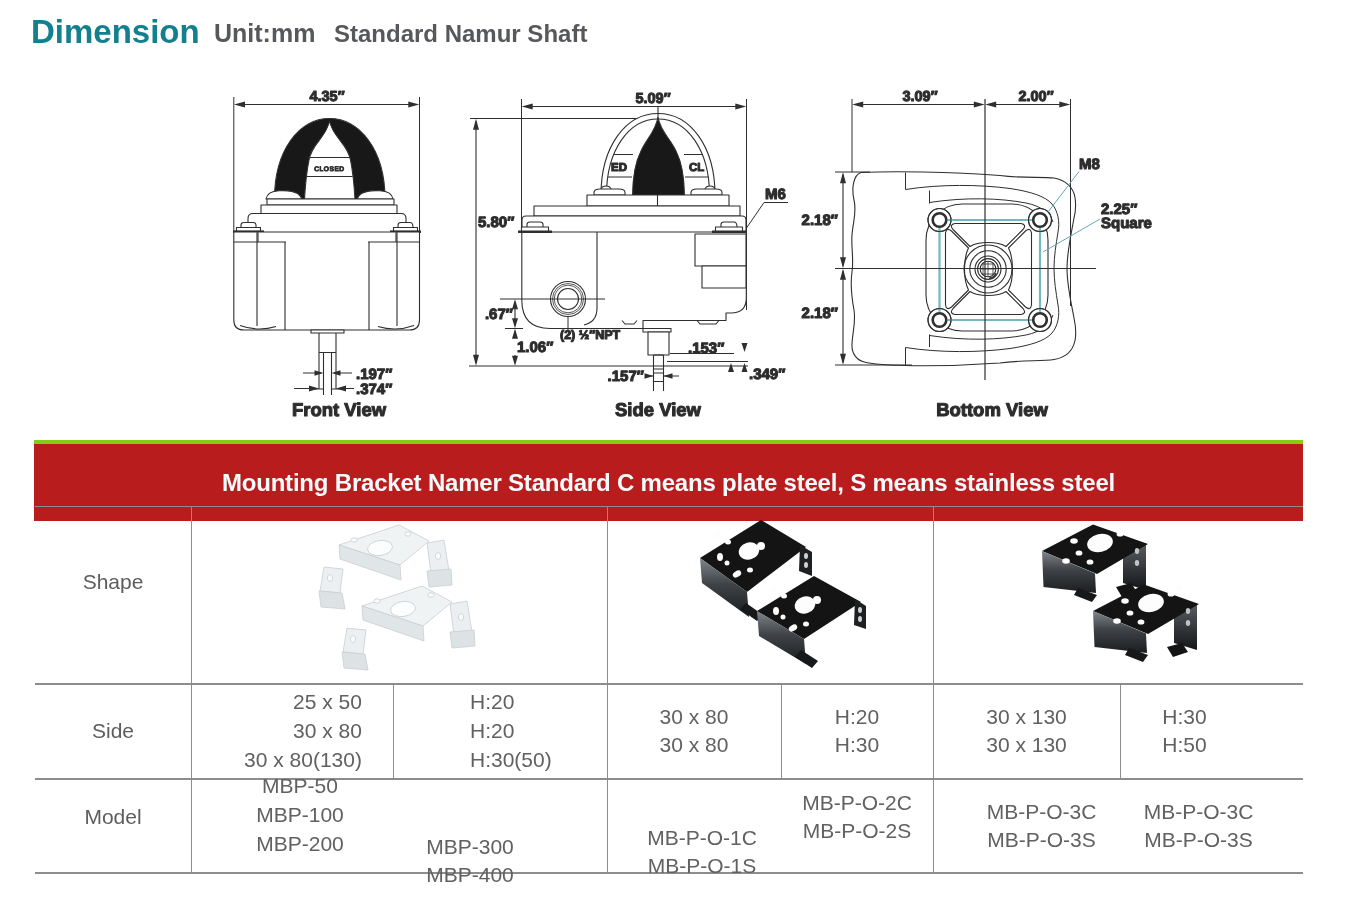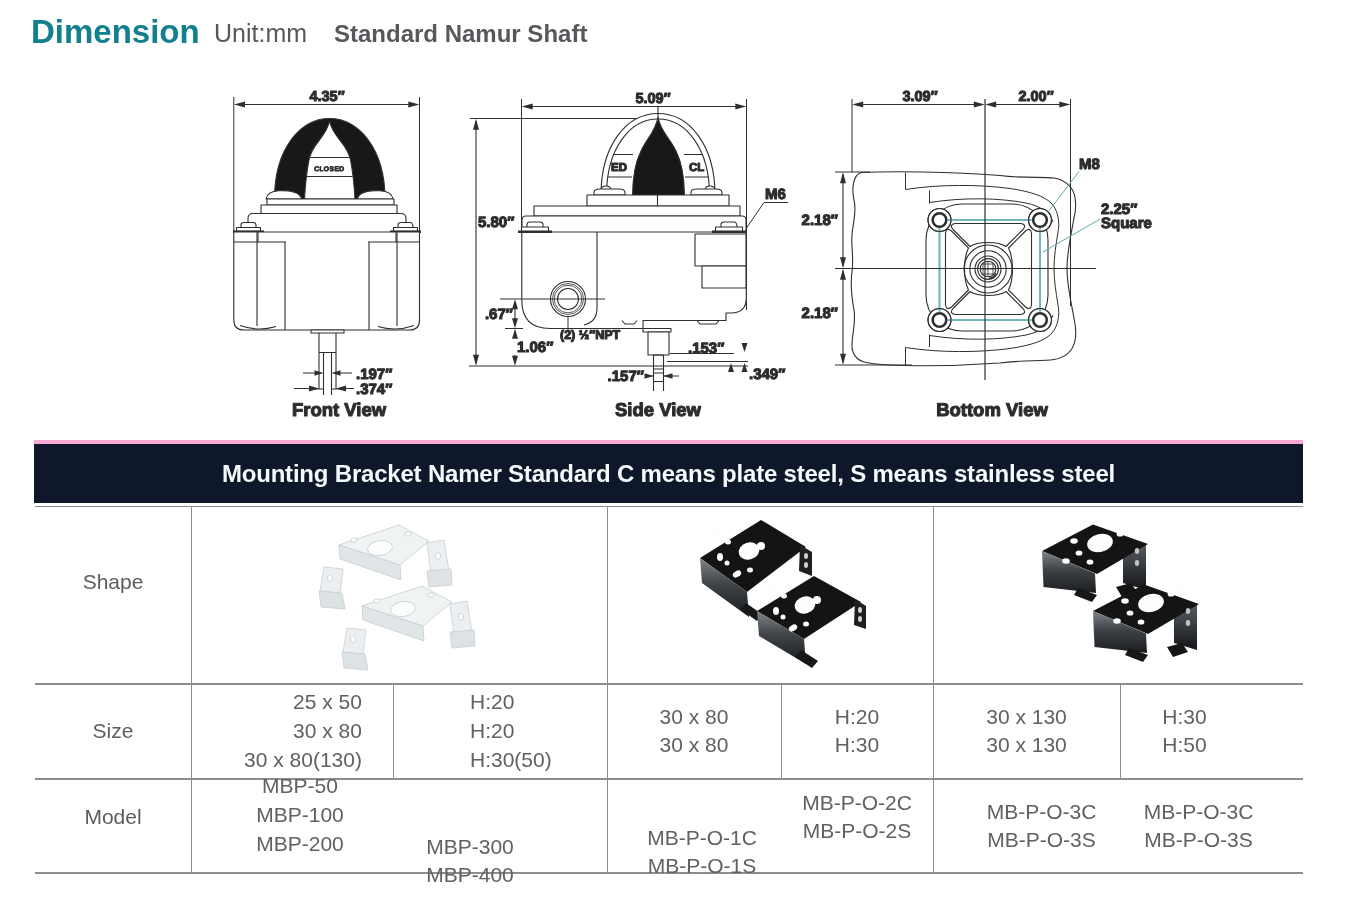--- a/index.html
+++ b/index.html
@@ -7,21 +7,21 @@
   .abs{position:absolute;}
   .hline{position:absolute;background:#8d8d8d;height:1px;}
   .vline{position:absolute;background:#8d8d8d;width:1px;}
   .cell{position:absolute;display:flex;flex-direction:column;justify-content:center;align-items:center;color:#616161;font-size:21px;line-height:28px;text-align:center;box-sizing:border-box;}
   .lab{font-size:21px;color:#5d5d5d;}
 </style>
 </head>
 <body>
 
 <div class="abs" style="left:31px;top:13px;font-size:33px;font-weight:bold;color:#12808f;">Dimension</div>
-<div class="abs" style="left:214px;top:19px;font-size:25px;font-weight:normal;color:#57585c;">Unit:mm</div>
+<div class="abs" style="left:214px;top:19px;font-size:25px;font-weight:bold;color:#57585c;">Unit:mm</div>
 <div class="abs" style="left:334px;top:20px;font-size:24px;font-weight:bold;color:#57585c;">Standard Namur Shaft</div>
 
 <svg class="abs" style="left:0;top:0;" width="1348" height="440" viewBox="0 0 1348 440" fill="none" stroke-linecap="butt" stroke-linejoin="round" text-rendering="geometricPrecision">
 <g stroke="#2f2f2f" stroke-width="1.1" fill="none" font-family="Liberation Sans, sans-serif">
 
   <path d="M233.8,97 L233.8,232 M419.5,97 L419.5,232" stroke-width="1"></path>
 
   <path d="M236,104.5 L417,104.5"></path>
   <path d="M234,104.5 l11,-3 v6 z M419.3,104.5 l-11,-3 v6 z" fill="#2f2f2f" stroke="none"></path>
   <text x="327" y="101" font-size="14.5" font-weight="bold" fill="#2b2b2b" text-anchor="middle">4.35″</text>
@@ -207,38 +207,38 @@
 
   <text x="1079" y="169" font-size="15" font-weight="bold" fill="#2b2b2b">M8</text>
   <path d="M1079,171.5 L1048,212" stroke="#63abb4" stroke-width="1"></path>
   <text x="1101" y="213.5" font-size="15" font-weight="bold" fill="#2b2b2b">2.25″</text>
   <text x="1101" y="227.5" font-size="15" font-weight="bold" fill="#2b2b2b">Square</text>
   <path d="M1100,219 L1043,252" stroke="#63abb4" stroke-width="1"></path>
   <text x="992" y="416" font-size="18.5" font-weight="bold" fill="#2b2b2b" text-anchor="middle">Bottom View</text>
 </g>
 </svg>
 
-<div class="abs" style="left:34px;top:440px;width:1269px;height:63px;background:#0f172a;border-top:4px solid #f9a8d4;box-sizing:border-box;display:flex;align-items:center;justify-content:center;">
+<div class="abs" style="left:34px;top:440px;width:1269px;height:81px;background:#b91c1c;border-top:4px solid #84cc16;box-sizing:border-box;display:flex;align-items:center;justify-content:center;">
   <span style="color:#f4fbfc;font-size:24px;font-weight:bold;letter-spacing:-0.2px;">Mounting Bracket Namer Standard C means plate steel, S means stainless steel</span>
 </div>
 
 <div class="hline" style="left:35px;top:506px;width:1268px;"></div>
 <div class="hline" style="left:35px;top:683px;width:1268px;height:2px;"></div>
 <div class="hline" style="left:35px;top:778px;width:1268px;height:2px;"></div>
 <div class="hline" style="left:35px;top:872px;width:1268px;height:2px;"></div>
 
 <div class="vline" style="left:191px;top:506px;height:367px;"></div>
 <div class="vline" style="left:607px;top:506px;height:367px;"></div>
 <div class="vline" style="left:933px;top:506px;height:367px;"></div>
 <div class="vline" style="left:393px;top:683px;height:95px;"></div>
 <div class="vline" style="left:781px;top:683px;height:95px;"></div>
 <div class="vline" style="left:1120px;top:683px;height:95px;"></div>
 
 <div class="cell lab" style="left:35px;top:506px;width:156px;height:151px;">Shape</div>
-<div class="cell lab" style="left:35px;top:683px;width:156px;height:95px;">Size</div>
+<div class="cell lab" style="left:35px;top:683px;width:156px;height:95px;">Side</div>
 <div class="cell lab" style="left:35px;top:778px;width:156px;height:78px;">Model</div>
 
 <div class="cell" style="left:244px;top:683px;width:202px;height:95px;line-height:29px;align-items:flex-start;text-align:right;">25 x 50<br>30 x 80<br>30 x 80(130)</div>
 <div class="cell" style="left:470px;top:683px;width:214px;height:95px;line-height:29px;align-items:flex-start;text-align:left;">H:20<br>H:20<br>H:30(50)</div>
 <div class="cell" style="left:607px;top:683px;width:174px;height:95px;">30 x 80<br>30 x 80</div>
 <div class="cell" style="left:781px;top:683px;width:152px;height:95px;">H:20<br>H:30</div>
 <div class="cell" style="left:933px;top:683px;width:187px;height:95px;">30 x 130<br>30 x 130</div>
 <div class="cell" style="left:1093px;top:683px;width:183px;height:95px;">H:30<br>H:50</div>
 
 <div class="cell" style="left:199px;top:778px;width:202px;height:72px;line-height:29px;">MBP-50<br>MBP-100<br>MBP-200</div>

